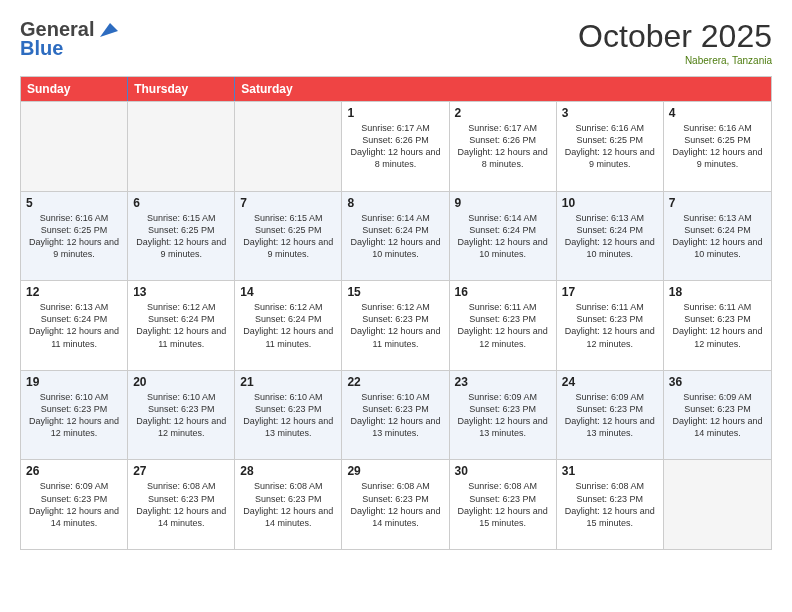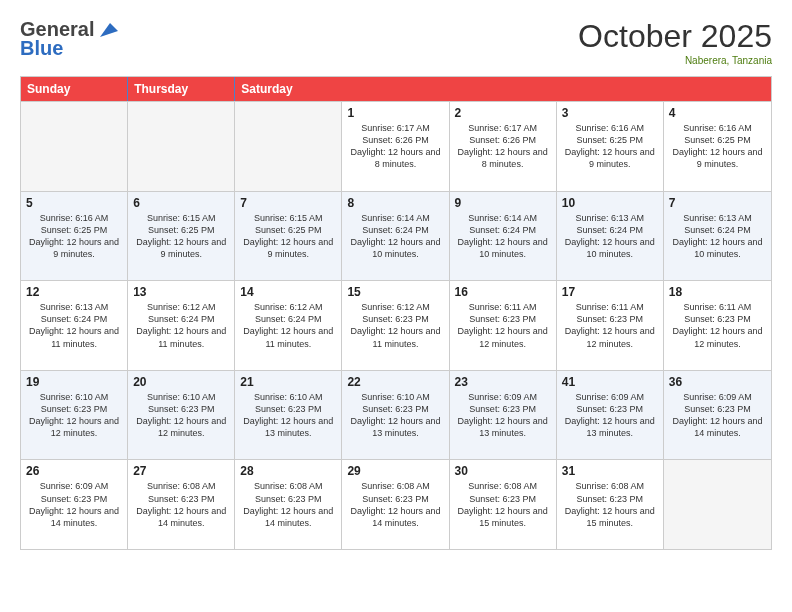--- a/index.html
+++ b/index.html
@@ -311,21 +311,21 @@
           </div>
           <div class="cal-cell alt-bg">
             <div class="day-num">23</div>
             <div class="cell-info">
               <div>Sunrise: 6:09 AM</div>
               <div>Sunset: 6:23 PM</div>
               <div style="white-space: normal;">Daylight: 12 hours and 13 minutes.</div>
             </div>
           </div>
           <div class="cal-cell alt-bg">
-            <div class="day-num">41</div>
+            <div class="day-num">24</div>
             <div class="cell-info">
               <div>Sunrise: 6:09 AM</div>
               <div>Sunset: 6:23 PM</div>
               <div style="white-space: normal;">Daylight: 12 hours and 13 minutes.</div>
             </div>
           </div>
           <div class="cal-cell alt-bg">
             <div class="day-num">36</div>
             <div class="cell-info">
               <div>Sunrise: 6:09 AM</div>

